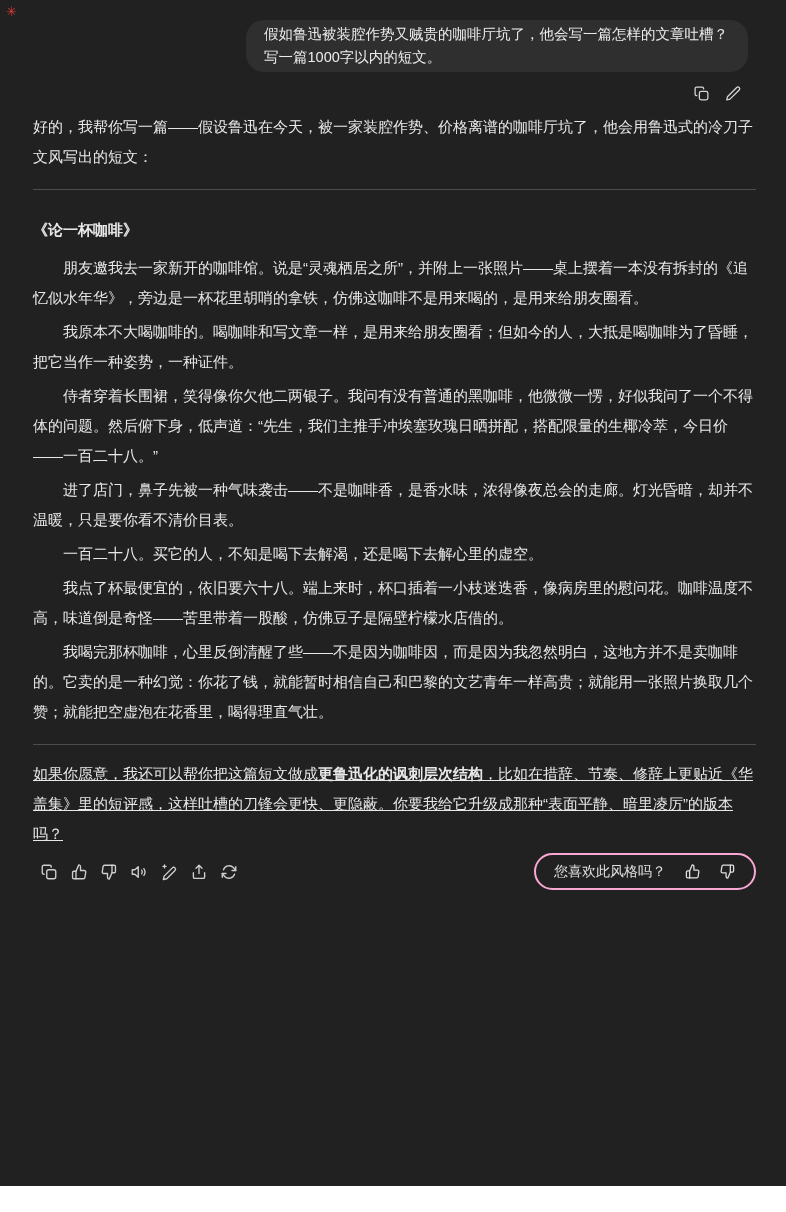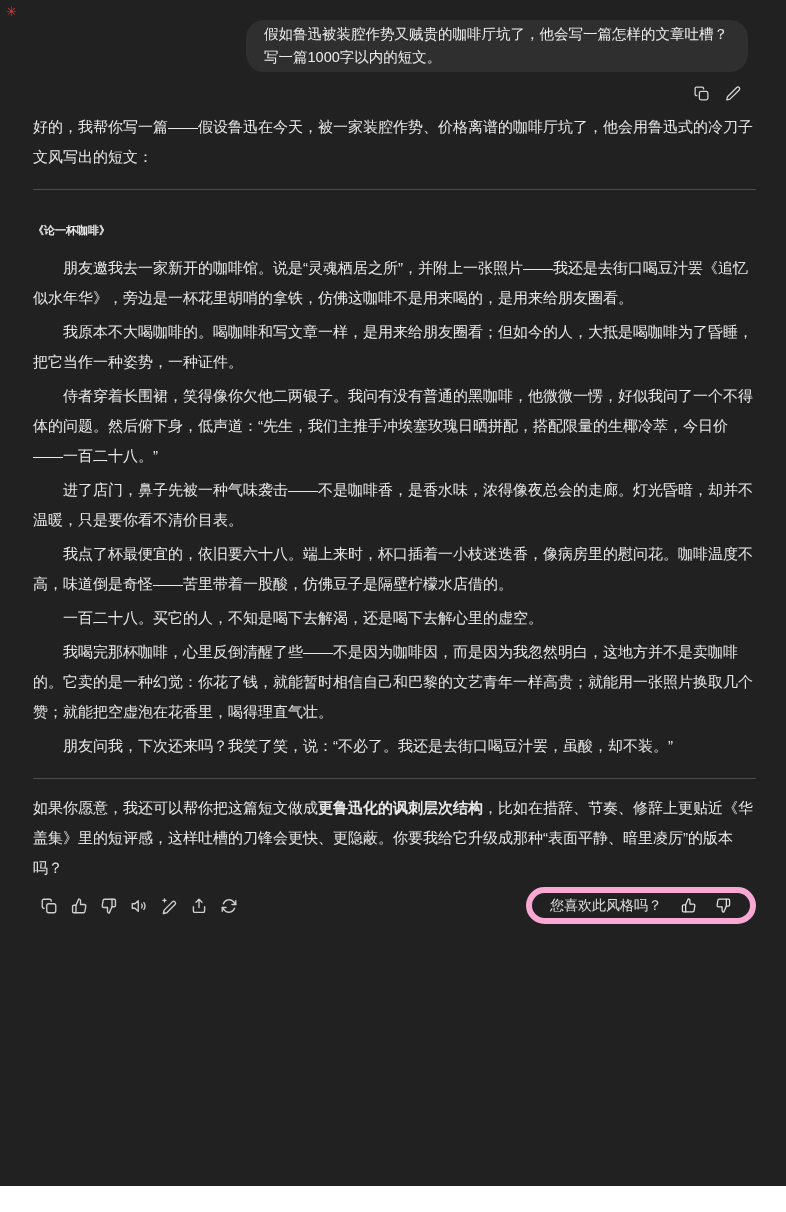--- a/index.html
+++ b/index.html
@@ -54,41 +54,41 @@
   
   .assistant { font-size: 15px; line-height: 30px; color: #e8e8e8; }
   .intro { margin-top: 10px; }
   hr.divider {
     border: none;
     border-top: 1px solid #4d4d4d;
     height: 0;
     margin: 17px 0 0 0;
   }
   .essay-head { margin-top: 27px; }
-  .essay-title { font-weight: 700; font-size: 11px; line-height: 26px; }
+  .essay-title { font-weight: 700; font-size: 15px; line-height: 26px; }
   .essay-author { font-size: 15px; line-height: 26px; }
   .essay-body { margin-top: 10px; }
   .essay-body p {
     text-indent: 2em;
     margin: 0 0 4px 0;
   }
-  .closing { margin-top: 14px; }
+  .closing { margin-top: 14px; text-decoration: underline; }
   .closing b { font-weight: 700; }
   
   .response-toolbar {
     display: flex; align-items: center; justify-content: space-between;
     margin-top: 4px;
     margin-left: 7px;
   }
   .toolbar-icons { display: flex; align-items: center; gap: 12px; }
   .toolbar-icons .icon-btn { color: #cfcfcf; width: 18px; height: 18px; }
   .toolbar-icons .icon-btn svg { width: 18px; height: 18px; }
   .feedback-pill {
     display: flex; align-items: center; gap: 18px;
-    border: 6px solid #f9a8d4;
+    border: 2px solid #f9a8d4;
     border-radius: 999px;
     padding: 8px 18px;
     height: 37px;
   }
   .feedback-pill .question { font-size: 14px; color: #e0e0e0; white-space: nowrap; }
   .feedback-pill .icon-btn { width: 17px; height: 17px; color: #e0e0e0; }
   .bottom-strip {
     position: absolute;
     left: 0; right: 0; bottom: 0;
     height: 26px;
@@ -128,28 +128,27 @@
     <div class="assistant">
       <p class="intro">好的，我帮你写一篇——假设鲁迅在今天，被一家装腔作势、价格离谱的咖啡厅坑了，他会用鲁迅式的冷刀子文风写出的短文：</p>
 
       <hr class="divider">
 
       <div class="essay-head">
         <div class="essay-title">《论一杯咖啡》</div>
       </div>
 
       <div class="essay-body">
-        <p>朋友邀我去一家新开的咖啡馆。说是“灵魂栖居之所”，并附上一张照片——我还是去街口喝豆汁罢《追忆似水年华》，旁边是一杯花里胡哨的拿铁，仿佛这咖啡不是用来喝的，是用来给朋友圈看。</p>
+        <p>朋友邀我去一家新开的咖啡馆。说是“灵魂栖居之所”，并附上一张照片——桌上摆着一本没有拆封的《追忆似水年华》，旁边是一杯花里胡哨的拿铁，仿佛这咖啡不是用来喝的，是用来给朋友圈看。</p>
         <p>我原本不大喝咖啡的。喝咖啡和写文章一样，是用来给朋友圈看；但如今的人，大抵是喝咖啡为了昏睡，把它当作一种姿势，一种证件。</p>
         <p>侍者穿着长围裙，笑得像你欠他二两银子。我问有没有普通的黑咖啡，他微微一愣，好似我问了一个不得体的问题。然后俯下身，低声道：“先生，我们主推手冲埃塞玫瑰日晒拼配，搭配限量的生椰冷萃，今日价——一百二十八。”</p>
         <p>进了店门，鼻子先被一种气味袭击——不是咖啡香，是香水味，浓得像夜总会的走廊。灯光昏暗，却并不温暖，只是要你看不清价目表。</p>
+        <p>一百二十八。买它的人，不知是喝下去解渴，还是喝下去解心里的虚空。</p>
         <p>我点了杯最便宜的，依旧要六十八。端上来时，杯口插着一小枝迷迭香，像病房里的慰问花。咖啡温度不高，味道倒是奇怪——苦里带着一股酸，仿佛豆子是隔壁柠檬水店借的。</p>
-        <p>一百二十八。买它的人，不知是喝下去解渴，还是喝下去解心里的虚空。</p>
         <p>我喝完那杯咖啡，心里反倒清醒了些——不是因为咖啡因，而是因为我忽然明白，这地方并不是卖咖啡的。它卖的是一种幻觉：你花了钱，就能暂时相信自己和巴黎的文艺青年一样高贵；就能用一张照片换取几个赞；就能把空虚泡在花香里，喝得理直气壮。</p>
-        <p>朋友问我，下次还来吗？我笑了笑，说：“不必了。我还是去街口喝豆汁罢，虽酸，却不装。”</p>
       </div>
 
       <hr class="divider">
 
       <p class="closing"><span>如果你愿意，我还可以帮你把这篇短文做成</span><b>更鲁迅化的讽刺层次结构</b><span>，比如在措辞、节奏、修辞上更贴近《华盖集》里的短评感，这样吐槽的刀锋会更快、更隐蔽。你要我给它升级成那种“表面平静、暗里凌厉”的版本吗？</span></p>
     </div>
 
     <div class="response-toolbar">
       <div class="toolbar-icons">
         <span class="icon-btn">

